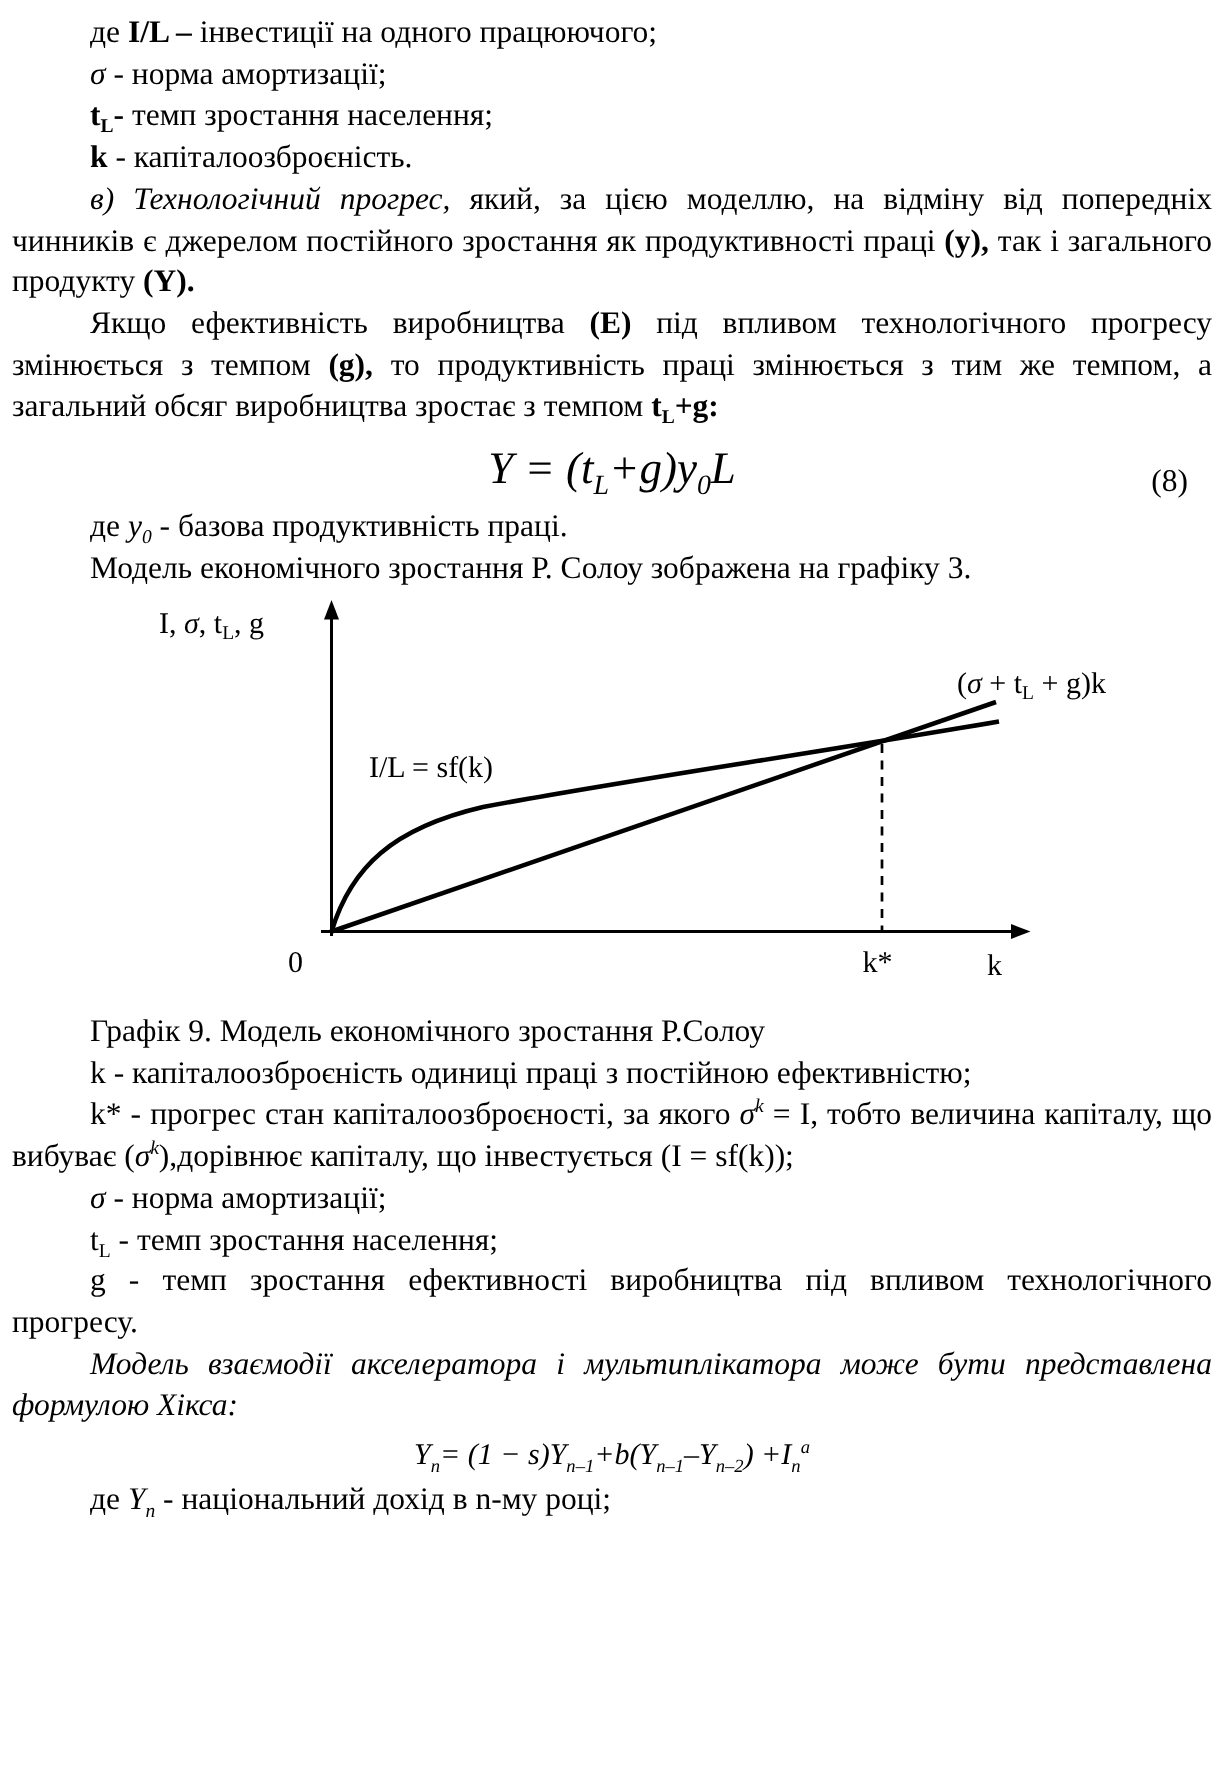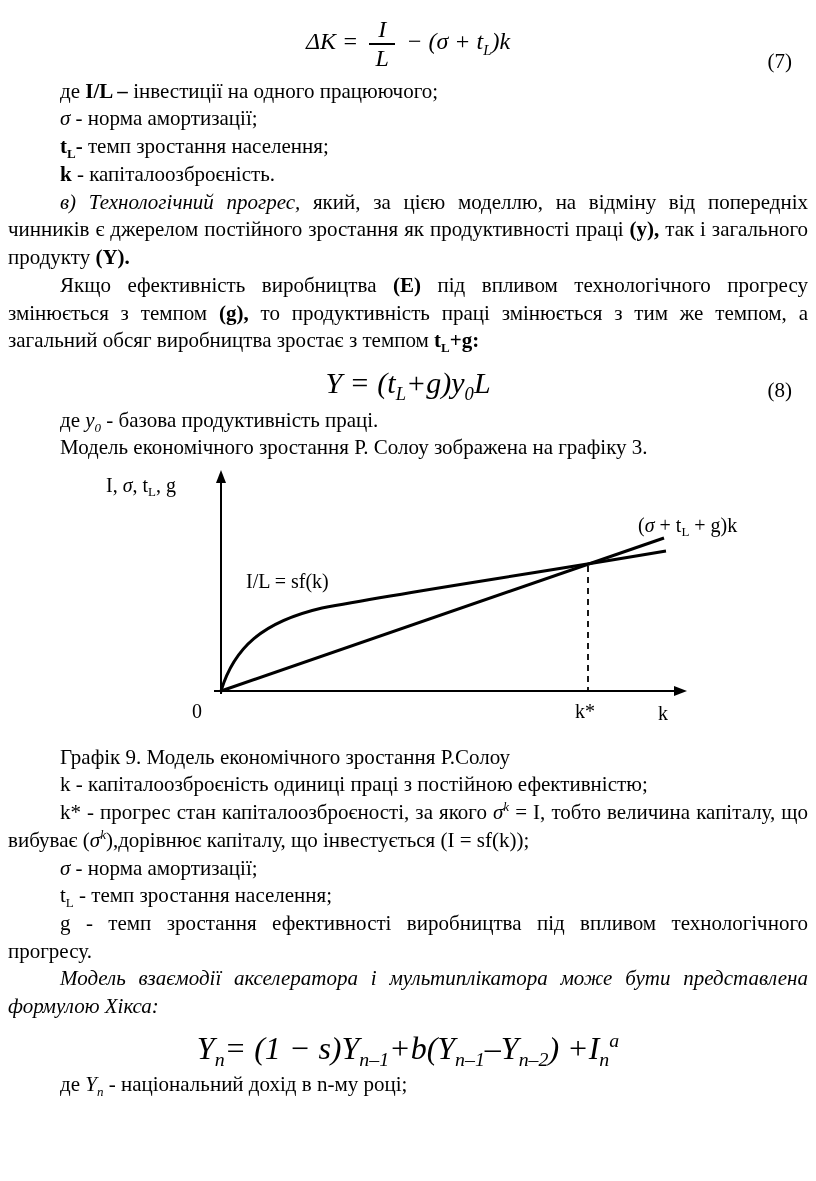--- a/index.html
+++ b/index.html
@@ -16,40 +16,36 @@
   .it { font-style: italic; }
   sub, sup { line-height: 0; font-size: 0.62em; }
   .equation { position: relative; display: flex; justify-content: center; align-items: center; }
   .eq-num { position: absolute; right: 16px; bottom: 2px; font-size: 21px; font-style: normal; font-weight: 400; }
   .eq7 { padding: 8px 0 6px; font-size: 24px; }
   .eq7 .f span, .eq8 .f span, .eq-hicks .f span { white-space: pre; }
   .frac { display: inline-flex; flex-direction: column; align-items: center; vertical-align: middle; margin: 0 5px; }
   .frac .fnum { border-bottom: 2px solid #000; padding: 0 9px; line-height: 1.12; }
   .frac .fden { line-height: 1.12; }
   .eq8 { padding: 8px 0 4px; font-size: 30px; }
-  .eq-hicks { padding: 6px 0 2px; font-size: 32px; }
+  .eq-hicks { padding: 6px 0 2px; font-size: 20px; }
   figure.graph { margin: 4px 0 0 82px; text-align: right; }
   svg text { font-family: "Liberation Serif", serif; font-size: 20px; fill: #000; }
   svg .sub-ts { font-size: 13px; }
   svg .it { font-style: italic; }
   .axis   { stroke: #000; stroke-width: 2; }
   .curveln{ stroke: #000; stroke-width: 3; fill: none; }
   .dashln { stroke: #000; stroke-width: 1.8; stroke-dasharray: 6 5; }
   .heading { font-weight: 700; margin-top: 4px; }
 </style>
 </head>
 <body>
 
 <div class="page">
 
 
-  <div class="equation eq7">
-    <span class="f it"><span>Δ</span><span>K</span><span> = </span><span class="frac"><span class="fnum">I</span><span class="fden">L</span></span><span> − (</span><span>σ</span><span> + t</span><sub>L</sub><span>)</span><span>k</span></span>
-    <span class="eq-num">(7)</span>
-  </div>
 
   <p><span>де </span><span class="b">I/L –</span><span> інвестиції на одного працюючого;</span></p>
   <p><span class="it">σ</span><span> - норма амортизації;</span></p>
   <p><span class="b">t</span><sub class="b">L</sub><span class="b">-</span><span> темп зростання населення;</span></p>
   <p><span class="b">k</span><span> - капіталоозброєність.</span></p>
 
   <p><span class="it">в) Технологічний прогрес,</span><span> який, за цією моделлю, на відміну від попередніх чинників є джерелом постійного зростання як продуктивності праці </span><span class="b">(y),</span><span> так і загального продукту </span><span class="b">(Y).</span></p>
 
   <p><span>Якщо ефективність виробництва </span><span class="b">(Е)</span><span> під впливом технологічного прогресу змінюється з темпом </span><span class="b">(g),</span><span> то продуктивність праці змінюється з тим же темпом, а загальний обсяг виробництва зростає з темпом </span><span class="b">t</span><sub class="b">L</sub><span class="b">+g:</span></p>
 

